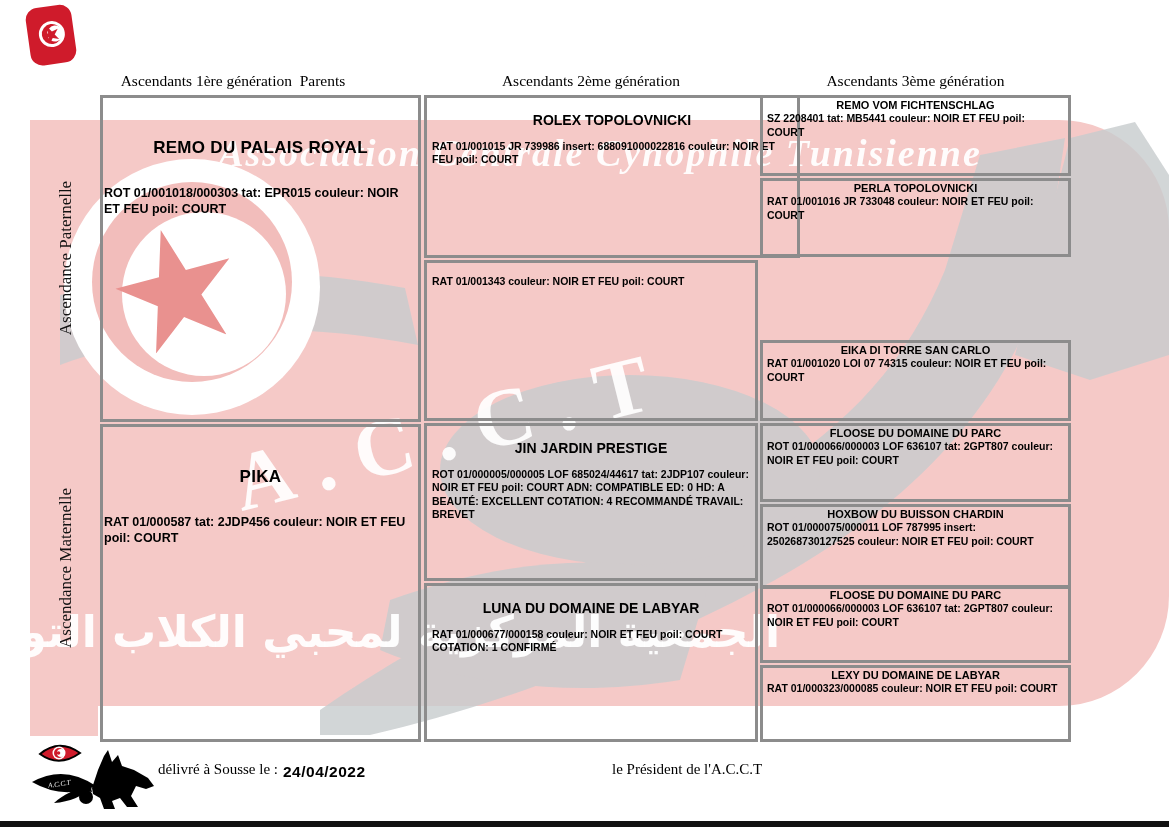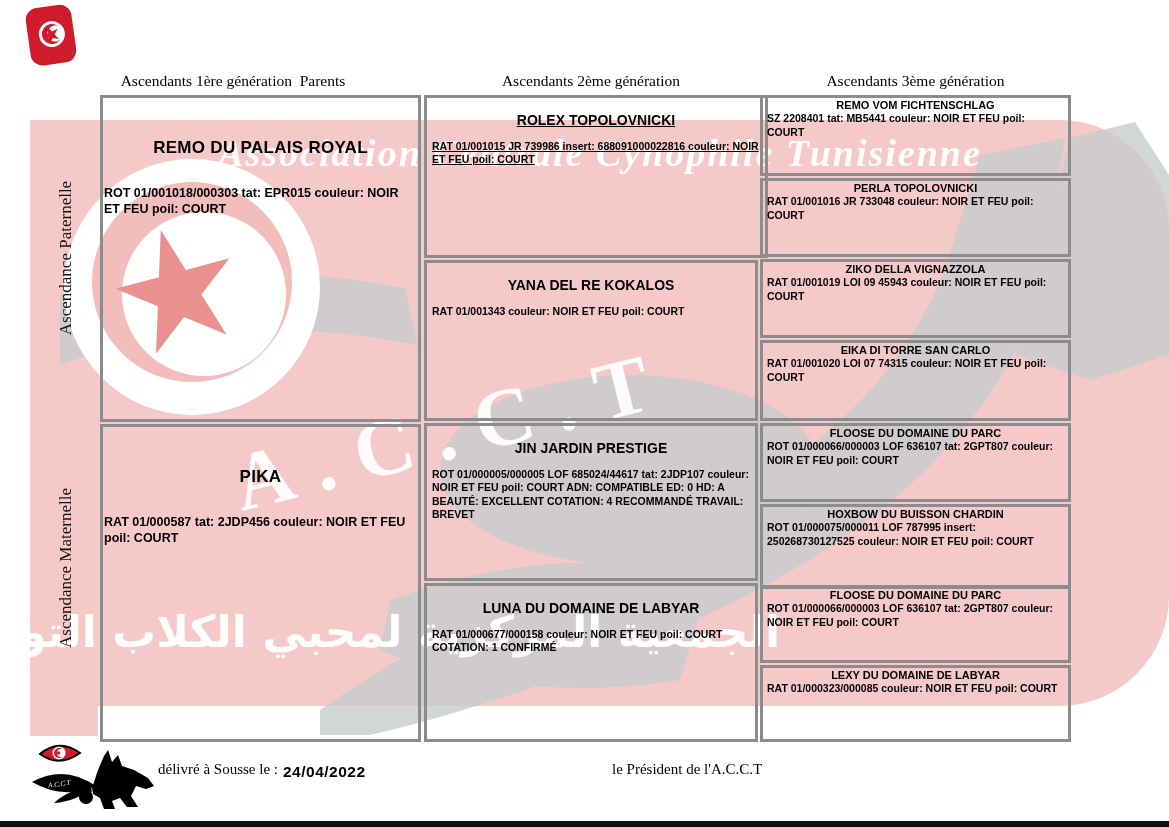--- a/index.html
+++ b/index.html
@@ -97,48 +97,43 @@
 
   <div class="box c1" style="left:100px;top:95px;width:321px;height:327px;">
     <div class="title">REMO DU PALAIS ROYAL</div>
     <div class="details">ROT 01/001018/000303 tat: EPR015 couleur: NOIR ET FEU poil: COURT</div>
   </div>
   <div class="box c1" style="left:100px;top:424px;width:321px;height:318px;">
     <div class="title">PIKA</div>
     <div class="details">RAT 01/000587 tat: 2JDP456 couleur: NOIR ET FEU poil: COURT</div>
   </div>
 
-  <div class="box c2" style="left:424px;top:95px;width:344px;height:163px;text-decoration:underline;">
+  <div class="box c2" style="left:424px;top:95px;width:376px;height:163px;">
     <div class="title">ROLEX TOPOLOVNICKI</div>
     <div class="details">RAT 01/001015 JR 739986 insert: 688091000022816 couleur: NOIR ET FEU poil: COURT</div>
   </div>
   <div class="box c2" style="left:424px;top:260px;width:334px;height:161px;">
-    <div class="title">YANA DEL RE KOKALOS</div>
     <div class="details">RAT 01/001343 couleur: NOIR ET FEU poil: COURT</div>
   </div>
   <div class="box c2" style="left:424px;top:423px;width:334px;height:158px;">
     <div class="title">JIN JARDIN PRESTIGE</div>
     <div class="details">ROT 01/000005/000005 LOF 685024/44617 tat: 2JDP107 couleur: NOIR ET FEU poil: COURT ADN: COMPATIBLE ED: 0 HD: A BEAUTÉ: EXCELLENT COTATION: 4 RECOMMANDÉ TRAVAIL: BREVET</div>
   </div>
   <div class="box c2" style="left:424px;top:583px;width:334px;height:159px;">
     <div class="title">LUNA DU DOMAINE DE LABYAR</div>
     <div class="details">RAT 01/000677/000158 couleur: NOIR ET FEU poil: COURT COTATION: 1 CONFIRMÉ</div>
   </div>
 
   <div class="box c3" style="left:760px;top:95px;width:311px;height:81px;">
     <div class="title">REMO VOM FICHTENSCHLAG</div>
     <div class="details">SZ 2208401 tat: MB5441 couleur: NOIR ET FEU poil: COURT</div>
   </div>
   <div class="box c3" style="left:760px;top:178px;width:311px;height:79px;">
     <div class="title">PERLA TOPOLOVNICKI</div>
     <div class="details">RAT 01/001016 JR 733048 couleur: NOIR ET FEU poil: COURT</div>
-  </div>
-  <div class="box c3" style="left:760px;top:259px;width:311px;height:79px;">
-    <div class="title">ZIKO DELLA VIGNAZZOLA</div>
-    <div class="details">RAT 01/001019 LOI 09 45943 couleur: NOIR ET FEU poil: COURT</div>
   </div>
   <div class="box c3" style="left:760px;top:340px;width:311px;height:81px;">
     <div class="title">EIKA DI TORRE SAN CARLO</div>
     <div class="details">RAT 01/001020 LOI 07 74315 couleur: NOIR ET FEU poil: COURT</div>
   </div>
   <div class="box c3" style="left:760px;top:423px;width:311px;height:79px;">
     <div class="title">FLOOSE DU DOMAINE DU PARC</div>
     <div class="details">ROT 01/000066/000003 LOF 636107 tat: 2GPT807 couleur: NOIR ET FEU poil: COURT</div>
   </div>
   <div class="box c3" style="left:760px;top:504px;width:311px;height:85px;">

